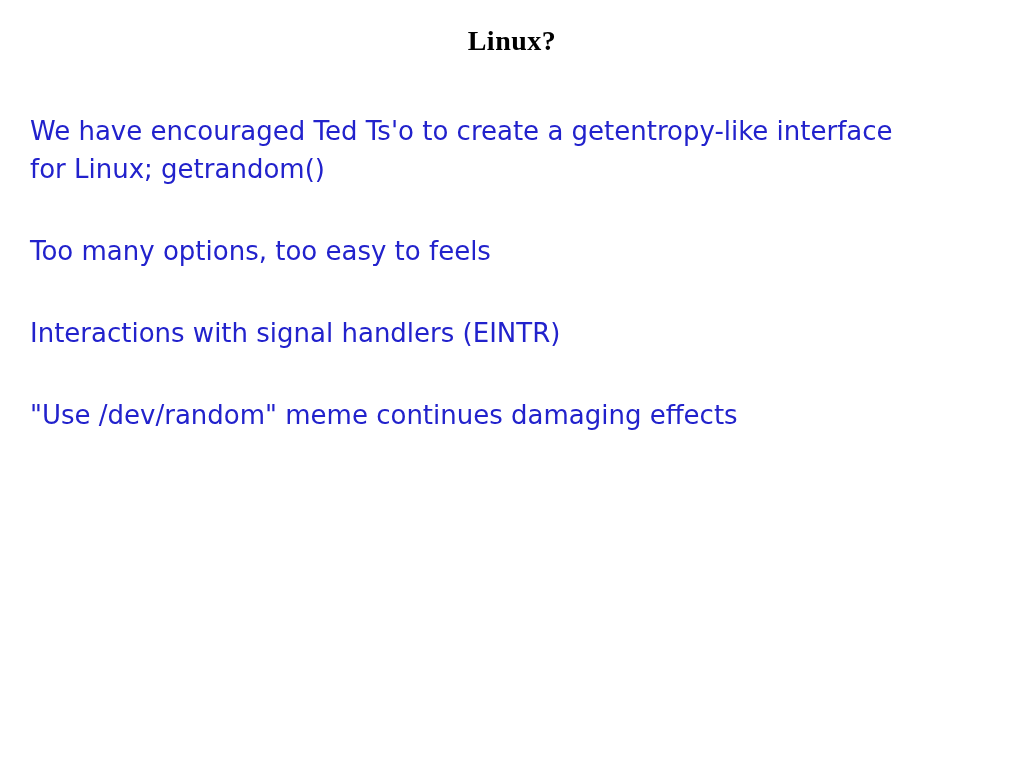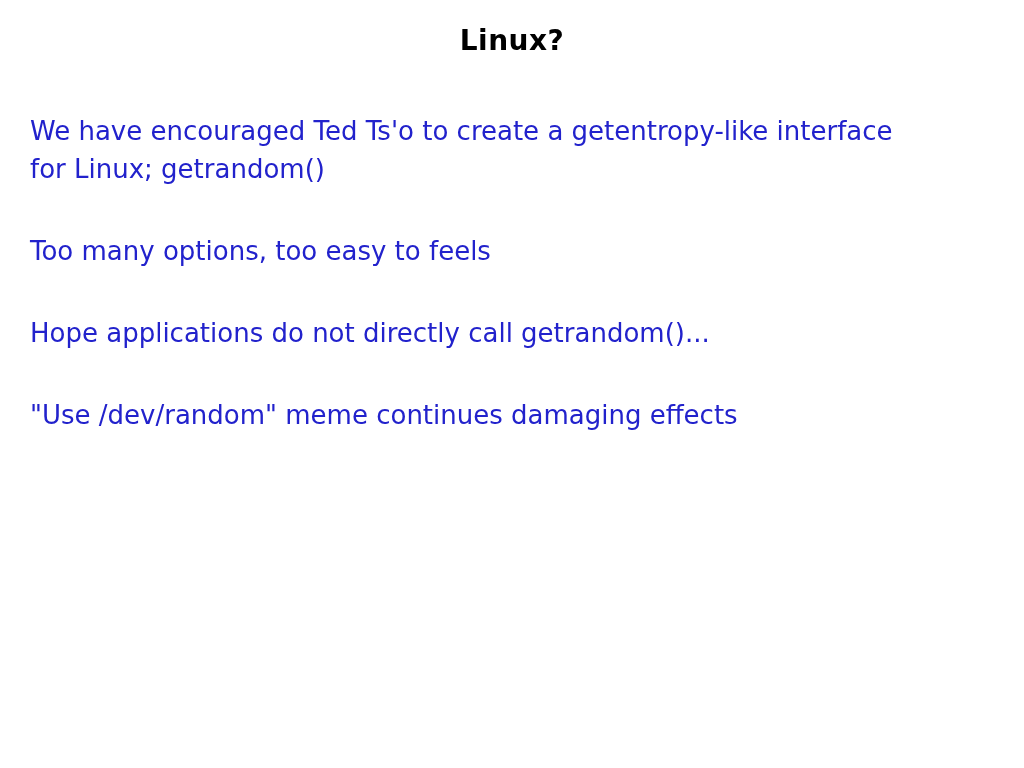--- a/index.html
+++ b/index.html
@@ -16,20 +16,21 @@
     background: #ffffff;
     padding-top: 24px;
   }
   .slide-title {
     text-align: center;
     font-size: 28px;
     font-weight: bold;
     color: #000000;
     line-height: 34px;
     letter-spacing: 0.5px;
+    font-family: Liberation Serif, serif;
   }
   .slide-body {
     margin-top: 54px;
     padding-left: 30px;
     padding-right: 40px;
     color: #2222cc;
     font-size: 26px;
     line-height: 38px;
   }
   .slide-paragraph {
@@ -45,16 +46,16 @@
 </head>
 <body>
 
 <div class="slide">
   <div class="slide-title">Linux?</div>
 
   <div class="slide-body">
     <p class="slide-paragraph">We have encouraged Ted Ts'o to create a getentropy-like interface
 for Linux; getrandom()</p>
     <p class="slide-paragraph">Too many options, too easy to feels</p>
-    <p class="slide-paragraph">Hope applications do not directly call getrandom()...</p>
+    <p class="slide-paragraph">Interactions with signal handlers (EINTR)</p>
     <p class="slide-paragraph">"Use /dev/random" meme continues damaging effects</p>
   </div>
 </div>
 
 </body></html>

